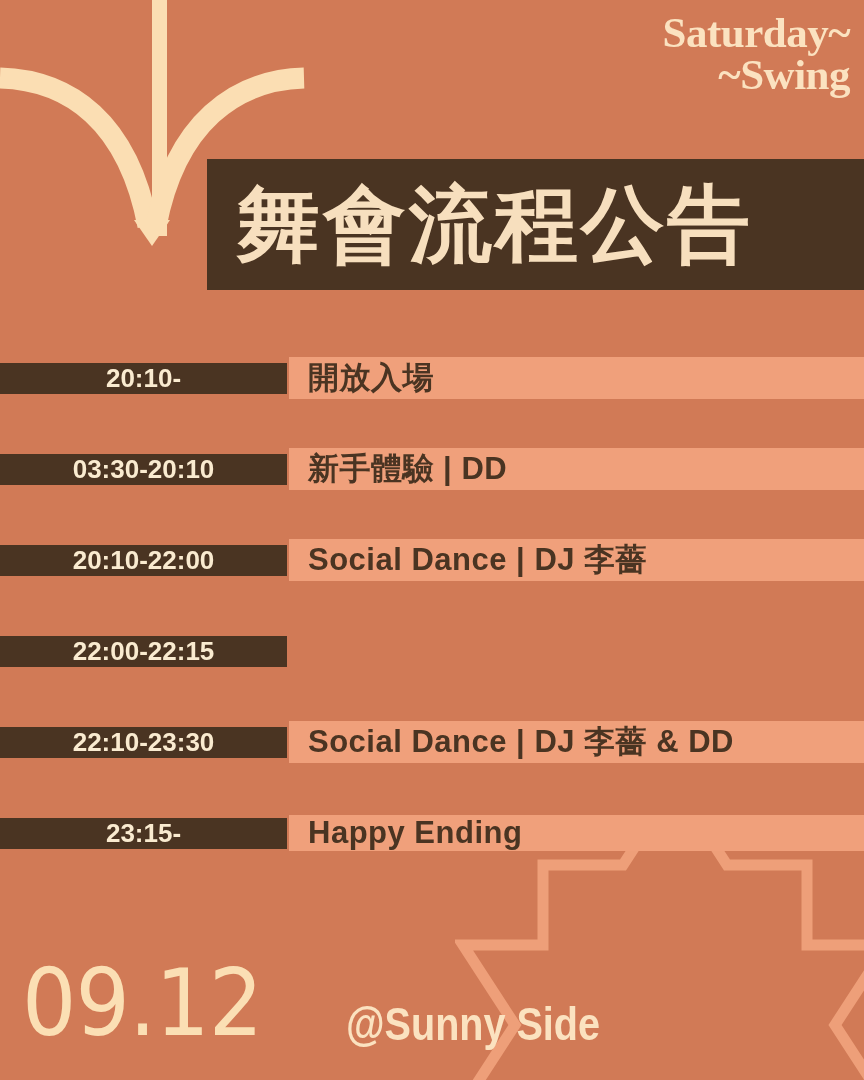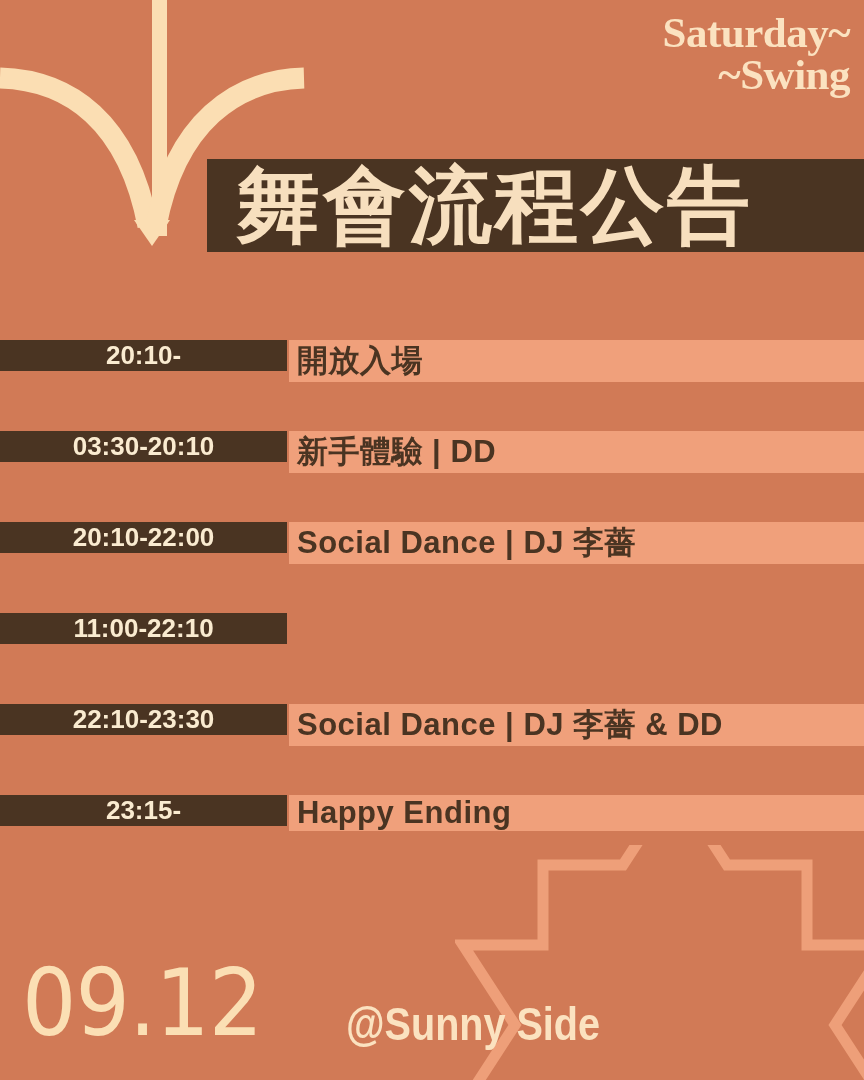--- a/index.html
+++ b/index.html
@@ -52,21 +52,21 @@
   }
   .logo .l1 { display: block; }
   .logo .l2 { display: block; }
 
   
   .title-banner {
     position: absolute;
     left: 207px;
     top: 159px;
     right: 0;
-    height: 93px;
+    height: 131px;
     background: #4A3422;
     display: flex;
     align-items: center;
   }
   .title-text {
     color: #F7DFBE;
     font-size: 83px;
     font-weight: bold;
     letter-spacing: 3px;
     margin-left: 30px;
@@ -77,21 +77,21 @@
   
   .schedule {
     position: absolute;
     left: 0;
     top: 340px;
     width: 864px;
   }
   .row {
     position: relative;
     display: flex;
-    align-items: flex-start;
+    align-items: center;
     height: 76px;
     margin-bottom: 15px;
   }
   .row-time {
     width: 287px;
     background: #4A3422;
     color: #FAEBD0;
     display: flex;
     align-items: center;
     justify-content: center;
@@ -103,21 +103,21 @@
   .row-gap {
     flex: 0 0 2px;
     background: #D17A56;
   }
   .row-desc {
     flex: 1 1 auto;
     background: #F0A07B;
     color: #4A3422;
     display: flex;
     align-items: center;
-    padding-left: 8px;
+    padding-left: 19px;
     font-size: 31px;
     font-weight: bold;
     letter-spacing: 0.5px;
   }
 
   
   .footer {
     position: absolute;
     left: 0;
     bottom: 0;
@@ -189,21 +189,21 @@
       <div class="row-desc">新手體驗 | DD</div>
     </div>
 
     <div class="row">
       <div class="row-time">20:10-22:00</div>
       <div class="row-gap"></div>
       <div class="row-desc">Social Dance | DJ 李薔</div>
     </div>
 
     <div class="row">
-      <div class="row-time">11:00-22:10</div>
+      <div class="row-time">22:00-22:15</div>
       <div class="row-gap"></div>
     </div>
 
     <div class="row">
       <div class="row-time">22:10-23:30</div>
       <div class="row-gap"></div>
       <div class="row-desc">Social Dance | DJ 李薔 &amp; DD</div>
     </div>
 
     <div class="row">

